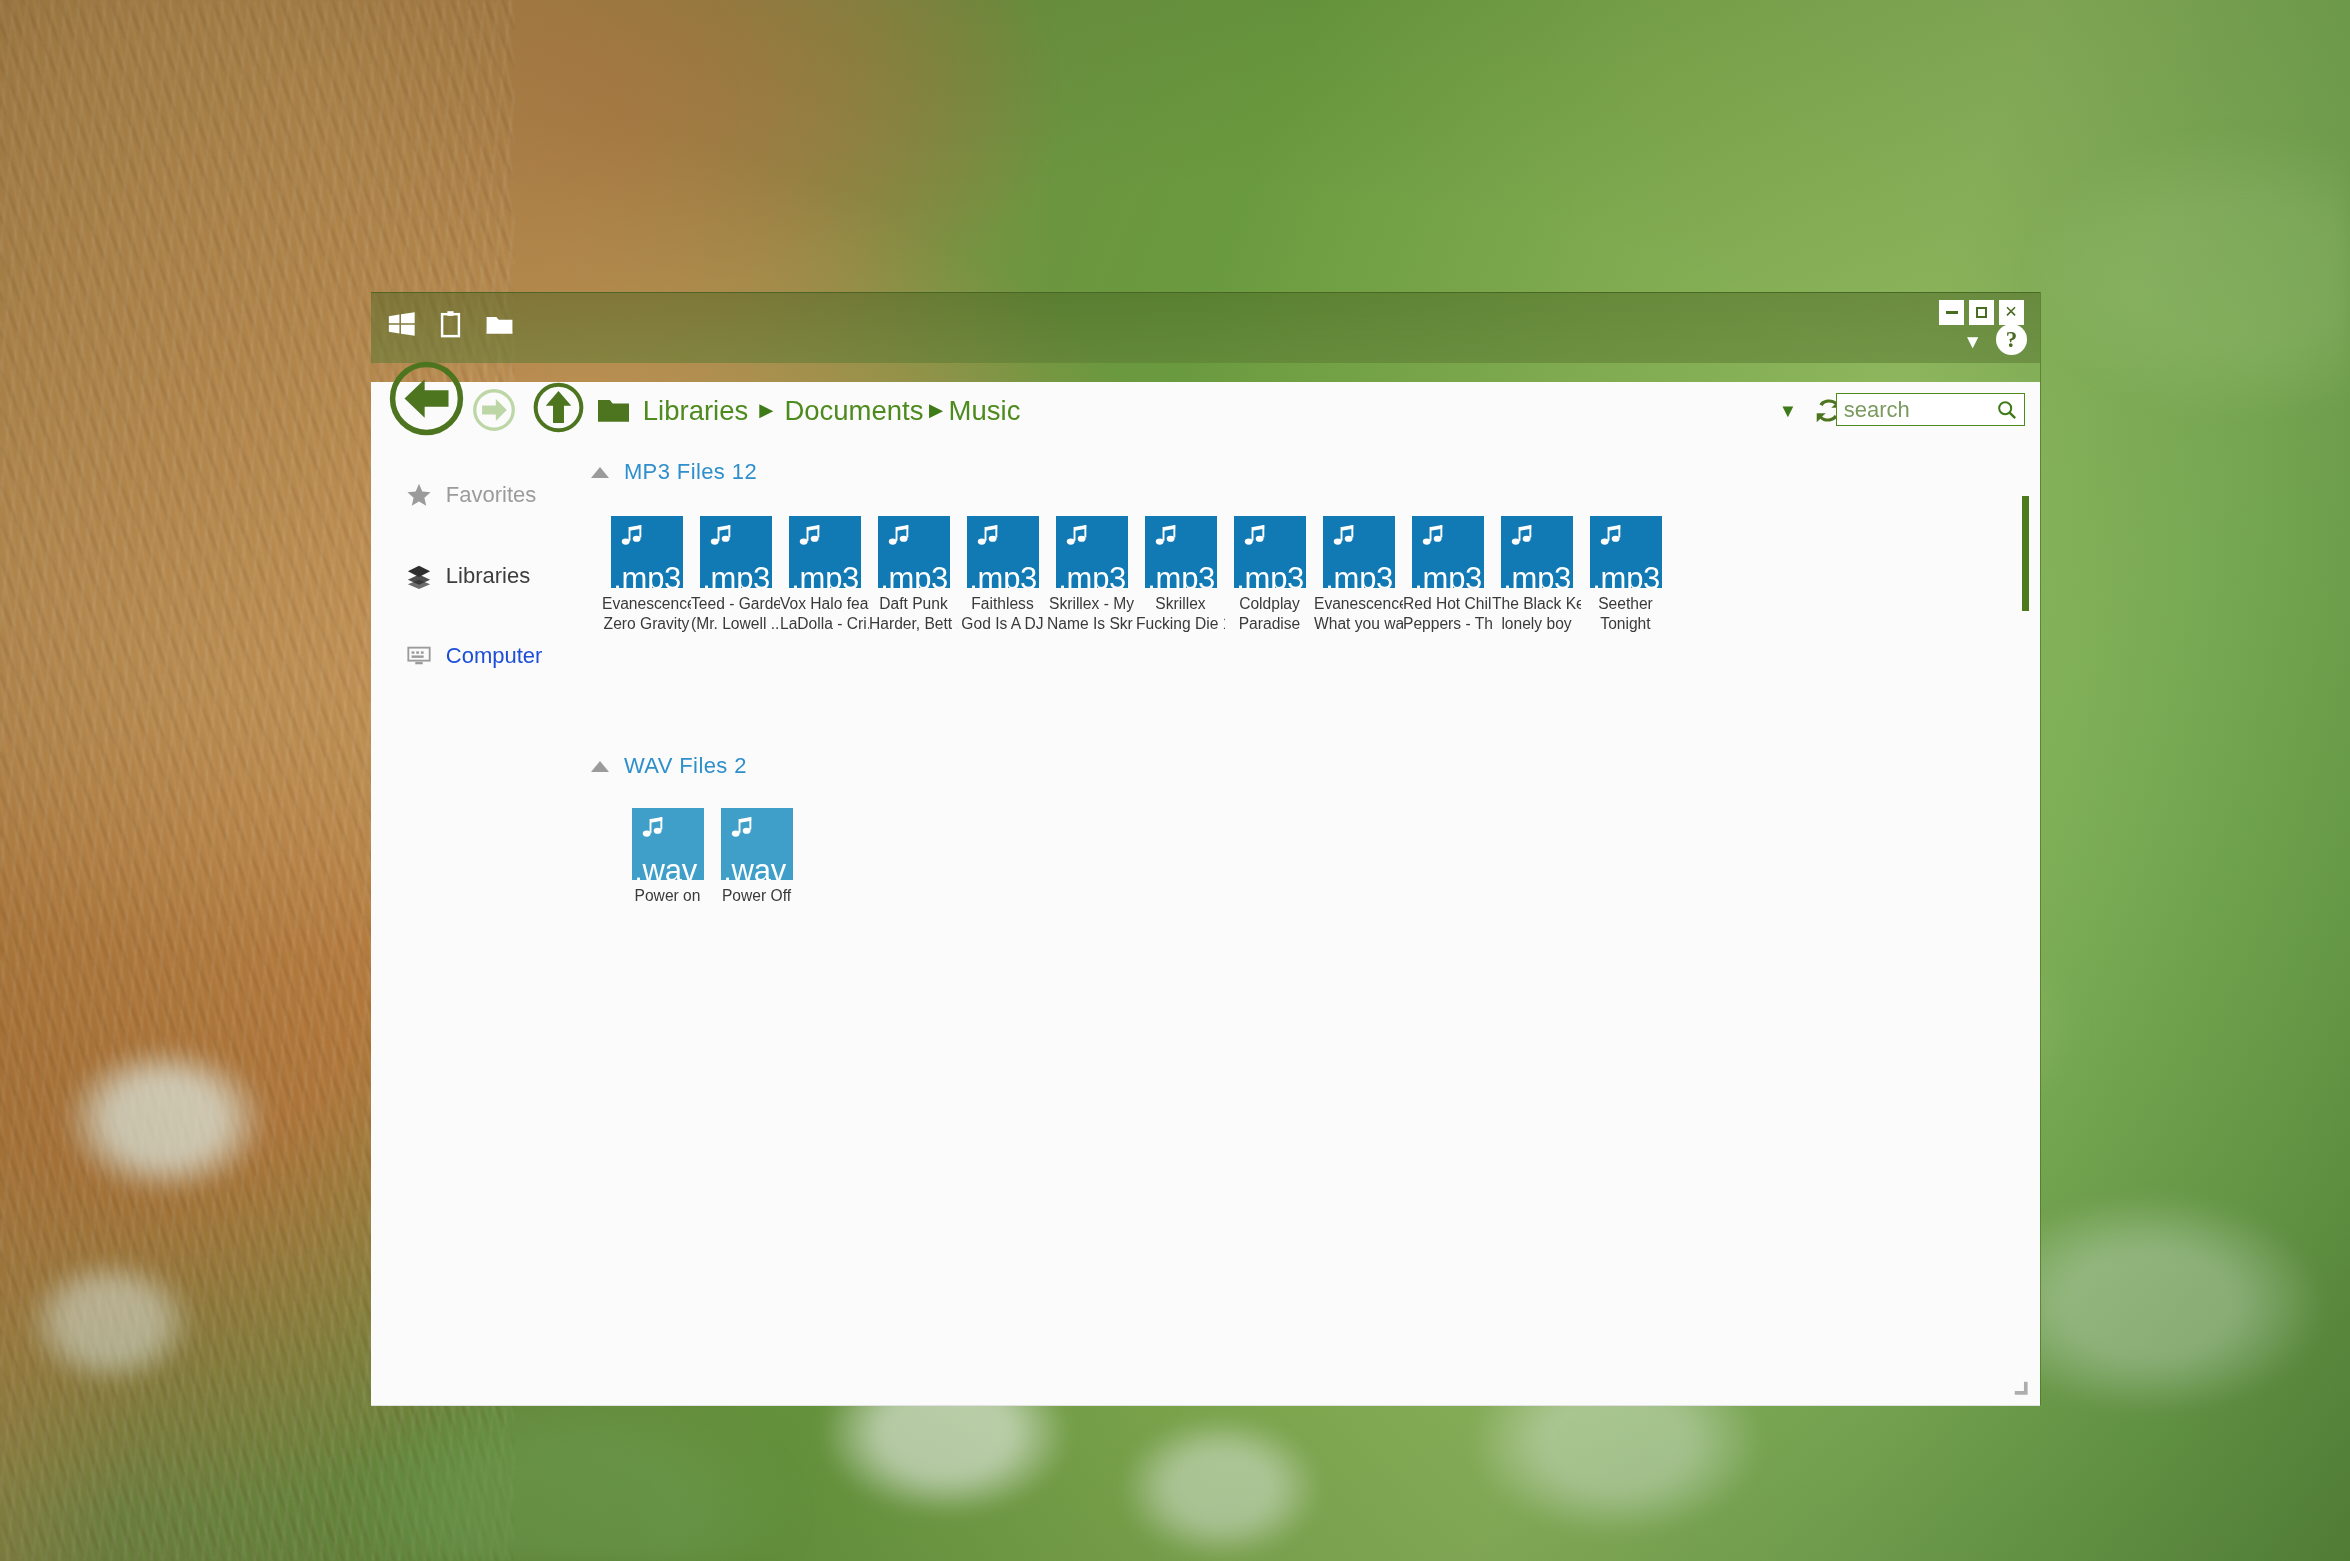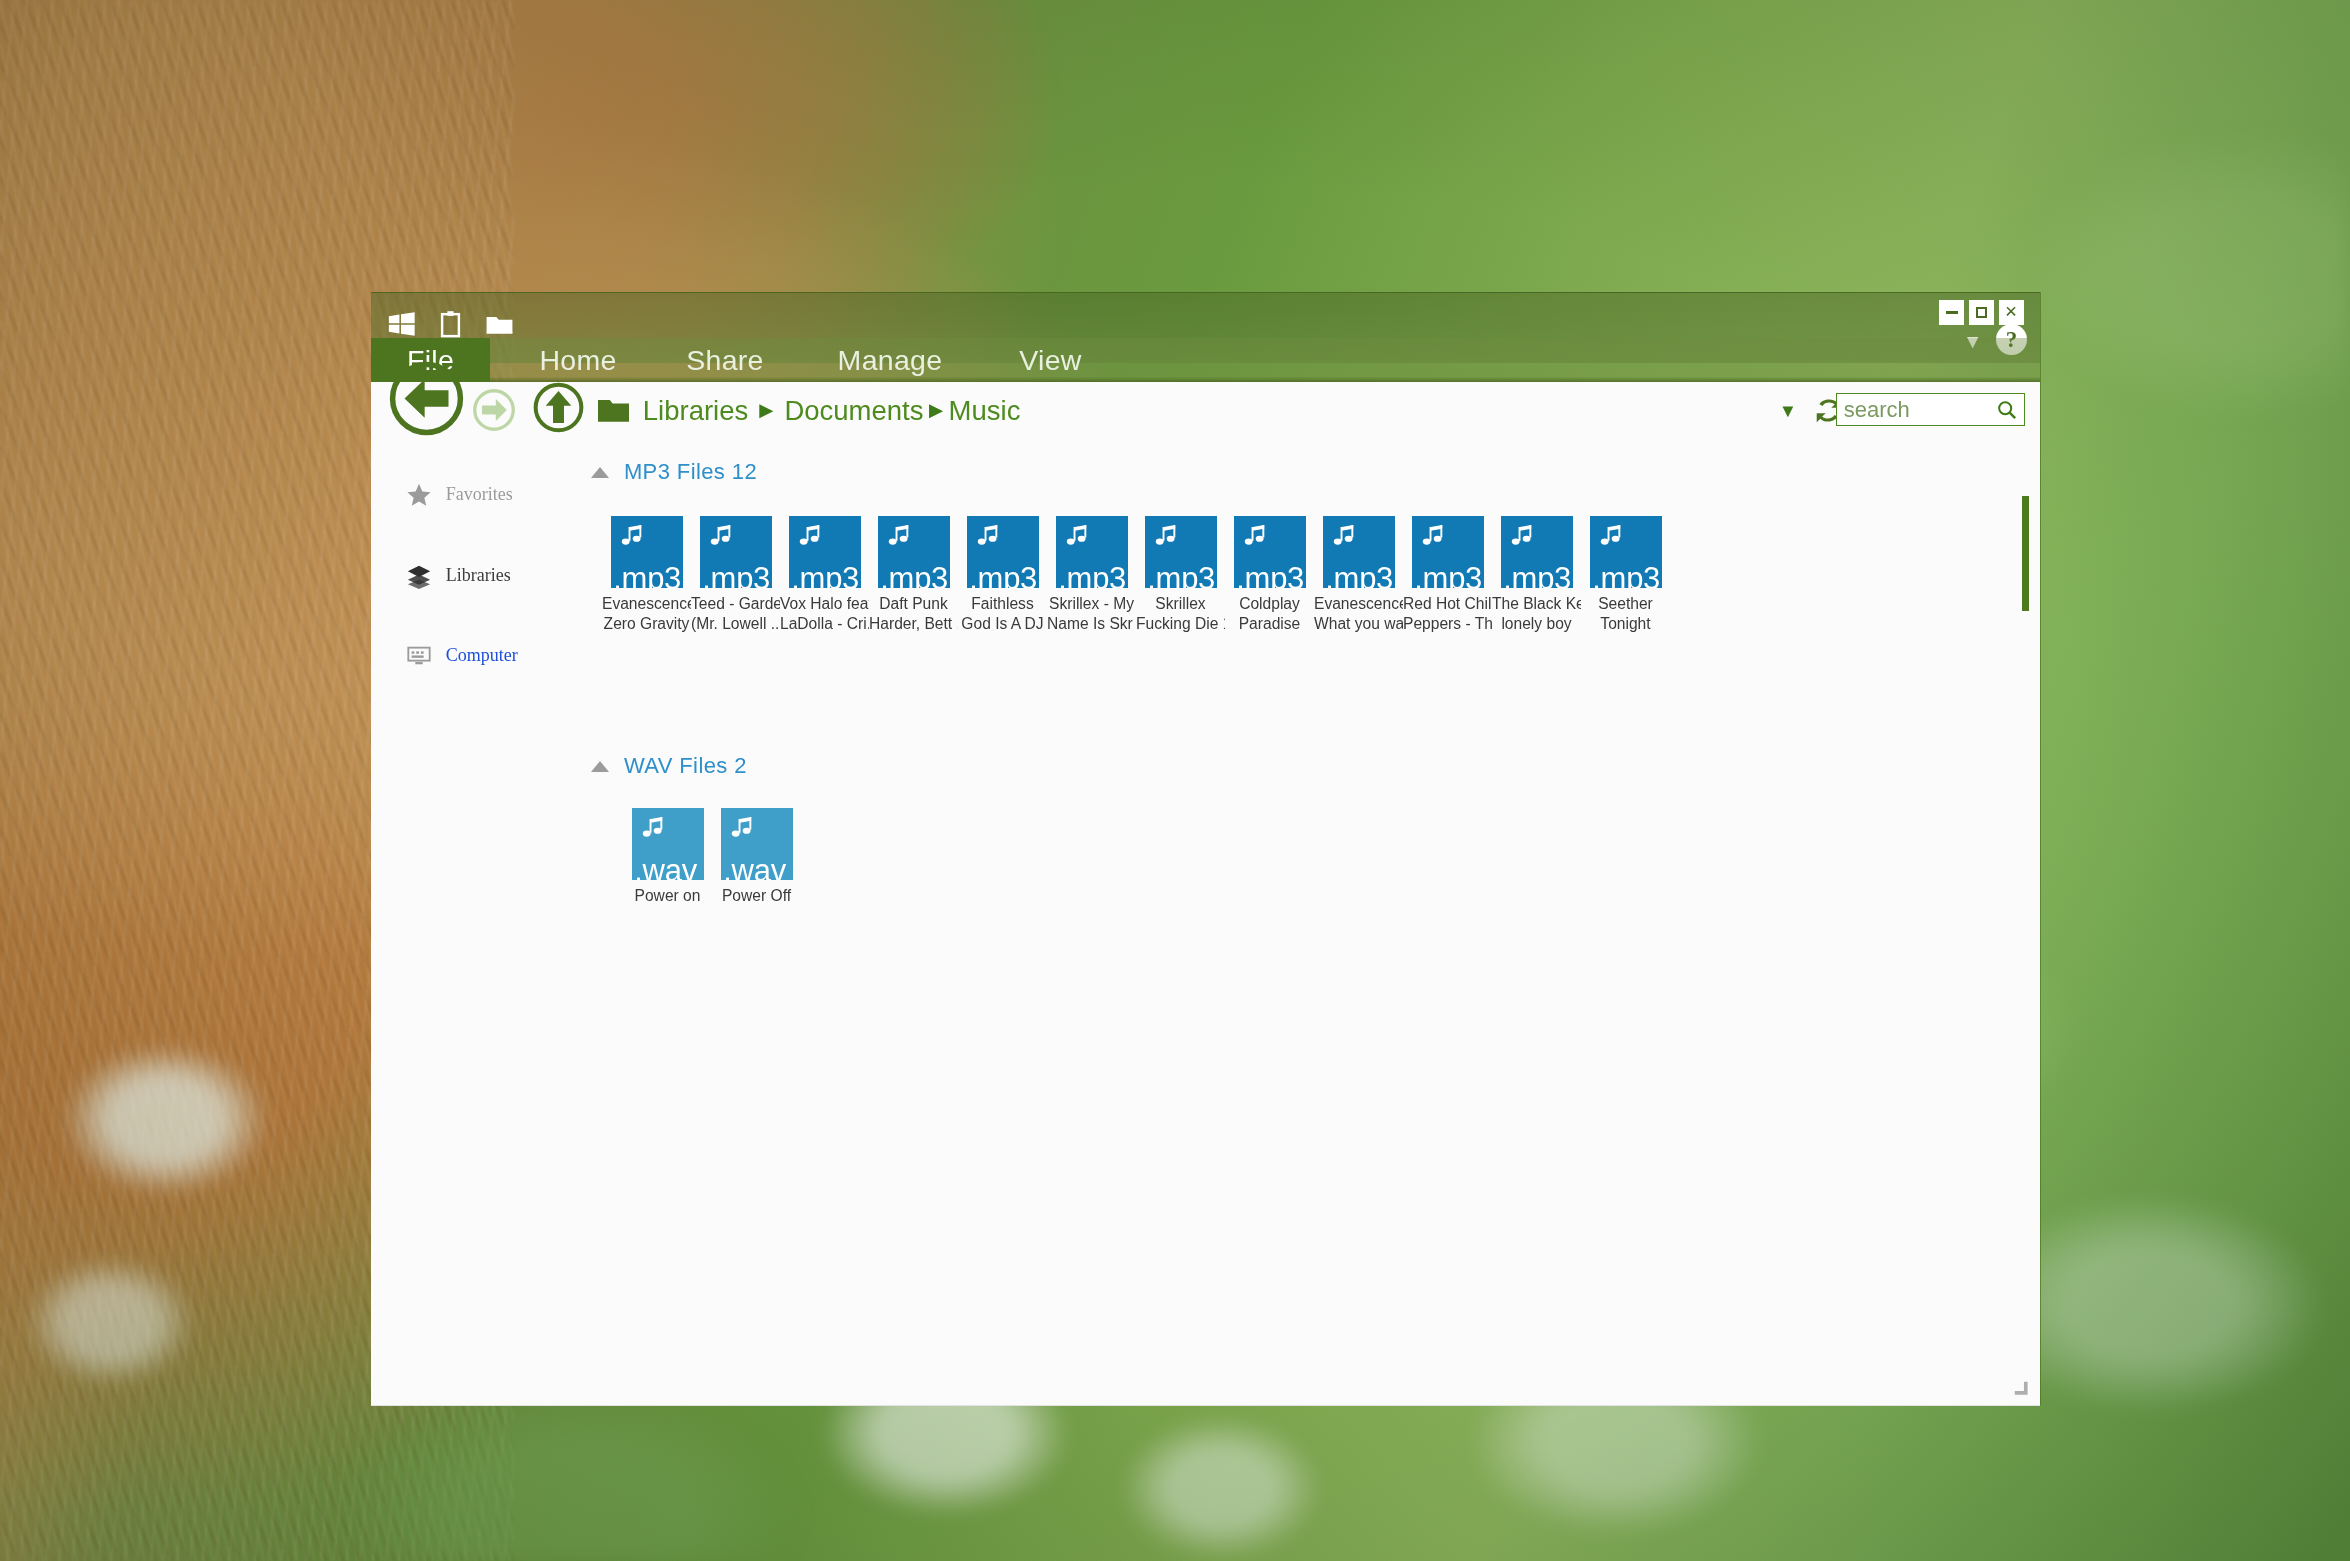--- a/index.html
+++ b/index.html
@@ -253,23 +253,23 @@
   }
   .side-item {
     position: absolute;
     left: 35px;
     display: flex;
     align-items: center;
     gap: 13.8px;
     height: 33px;
   }
   .side-label {
-    font-size: 18px;
+    font-size: 22px;
     font-weight: 400;
-    font-family: Liberation Serif, serif;
+    font-family: Liberation Sans, sans-serif;
   }
   .side-ico { width: 26px; height: 26px; flex: none; }
 
   
   #content {
     position: absolute;
     left: 211px; top: 0;
     width: 1458px;
     height: 964px;
     overflow: hidden;
@@ -413,37 +413,20 @@
         </div>
       <div class="win-btn">
           <span>✕</span>
         </div>
     </div>
 
     <div style="position:absolute; right:58px; top:39px; color:#ffffff; font-size:19px; line-height:1;">▼</div>
     <div style="position:absolute; right:13px; top:31px; width:31px; height:31px; border-radius:50%; background:#ffffff; color:#4a6b22; font-size:23px; font-weight:bold; display:flex; align-items:center; justify-content:center; font-family:'Liberation Serif', serif;">?</div>
   </div>
 
-  <div id="tabrow">
-    <div class="tab active" style="left:0px; width:119px;">
-      <span>File</span>
-    </div>
-    <div class="tab" style="left:138px; width:138px;">
-      <span>Home</span>
-    </div>
-    <div class="tab" style="left:285px; width:138px;">
-      <span>Share</span>
-    </div>
-    <div class="tab" style="left:432px; width:174px;">
-      <span>Manage</span>
-    </div>
-    <div class="tab" style="left:615px; width:129px;">
-      <span>View</span>
-    </div>
-  </div>
 
   <div id="navbar">
 
     <svg id="back-btn" viewBox="0 0 84 84">
       <circle cx="42" cy="42" r="37" fill="none" stroke="#4d7520" stroke-width="6"></circle>
       <path fill="#4d7520" d="M40 21 L18 42 L40 63 L40 51 L66 51 L66 33 L40 33 Z"></path>
     </svg>
 
     <svg id="fwd-btn" viewBox="0 0 48 48">
       <circle cx="24" cy="24" r="21" fill="none" stroke="#bdd6a6" stroke-width="3.6"></circle>

